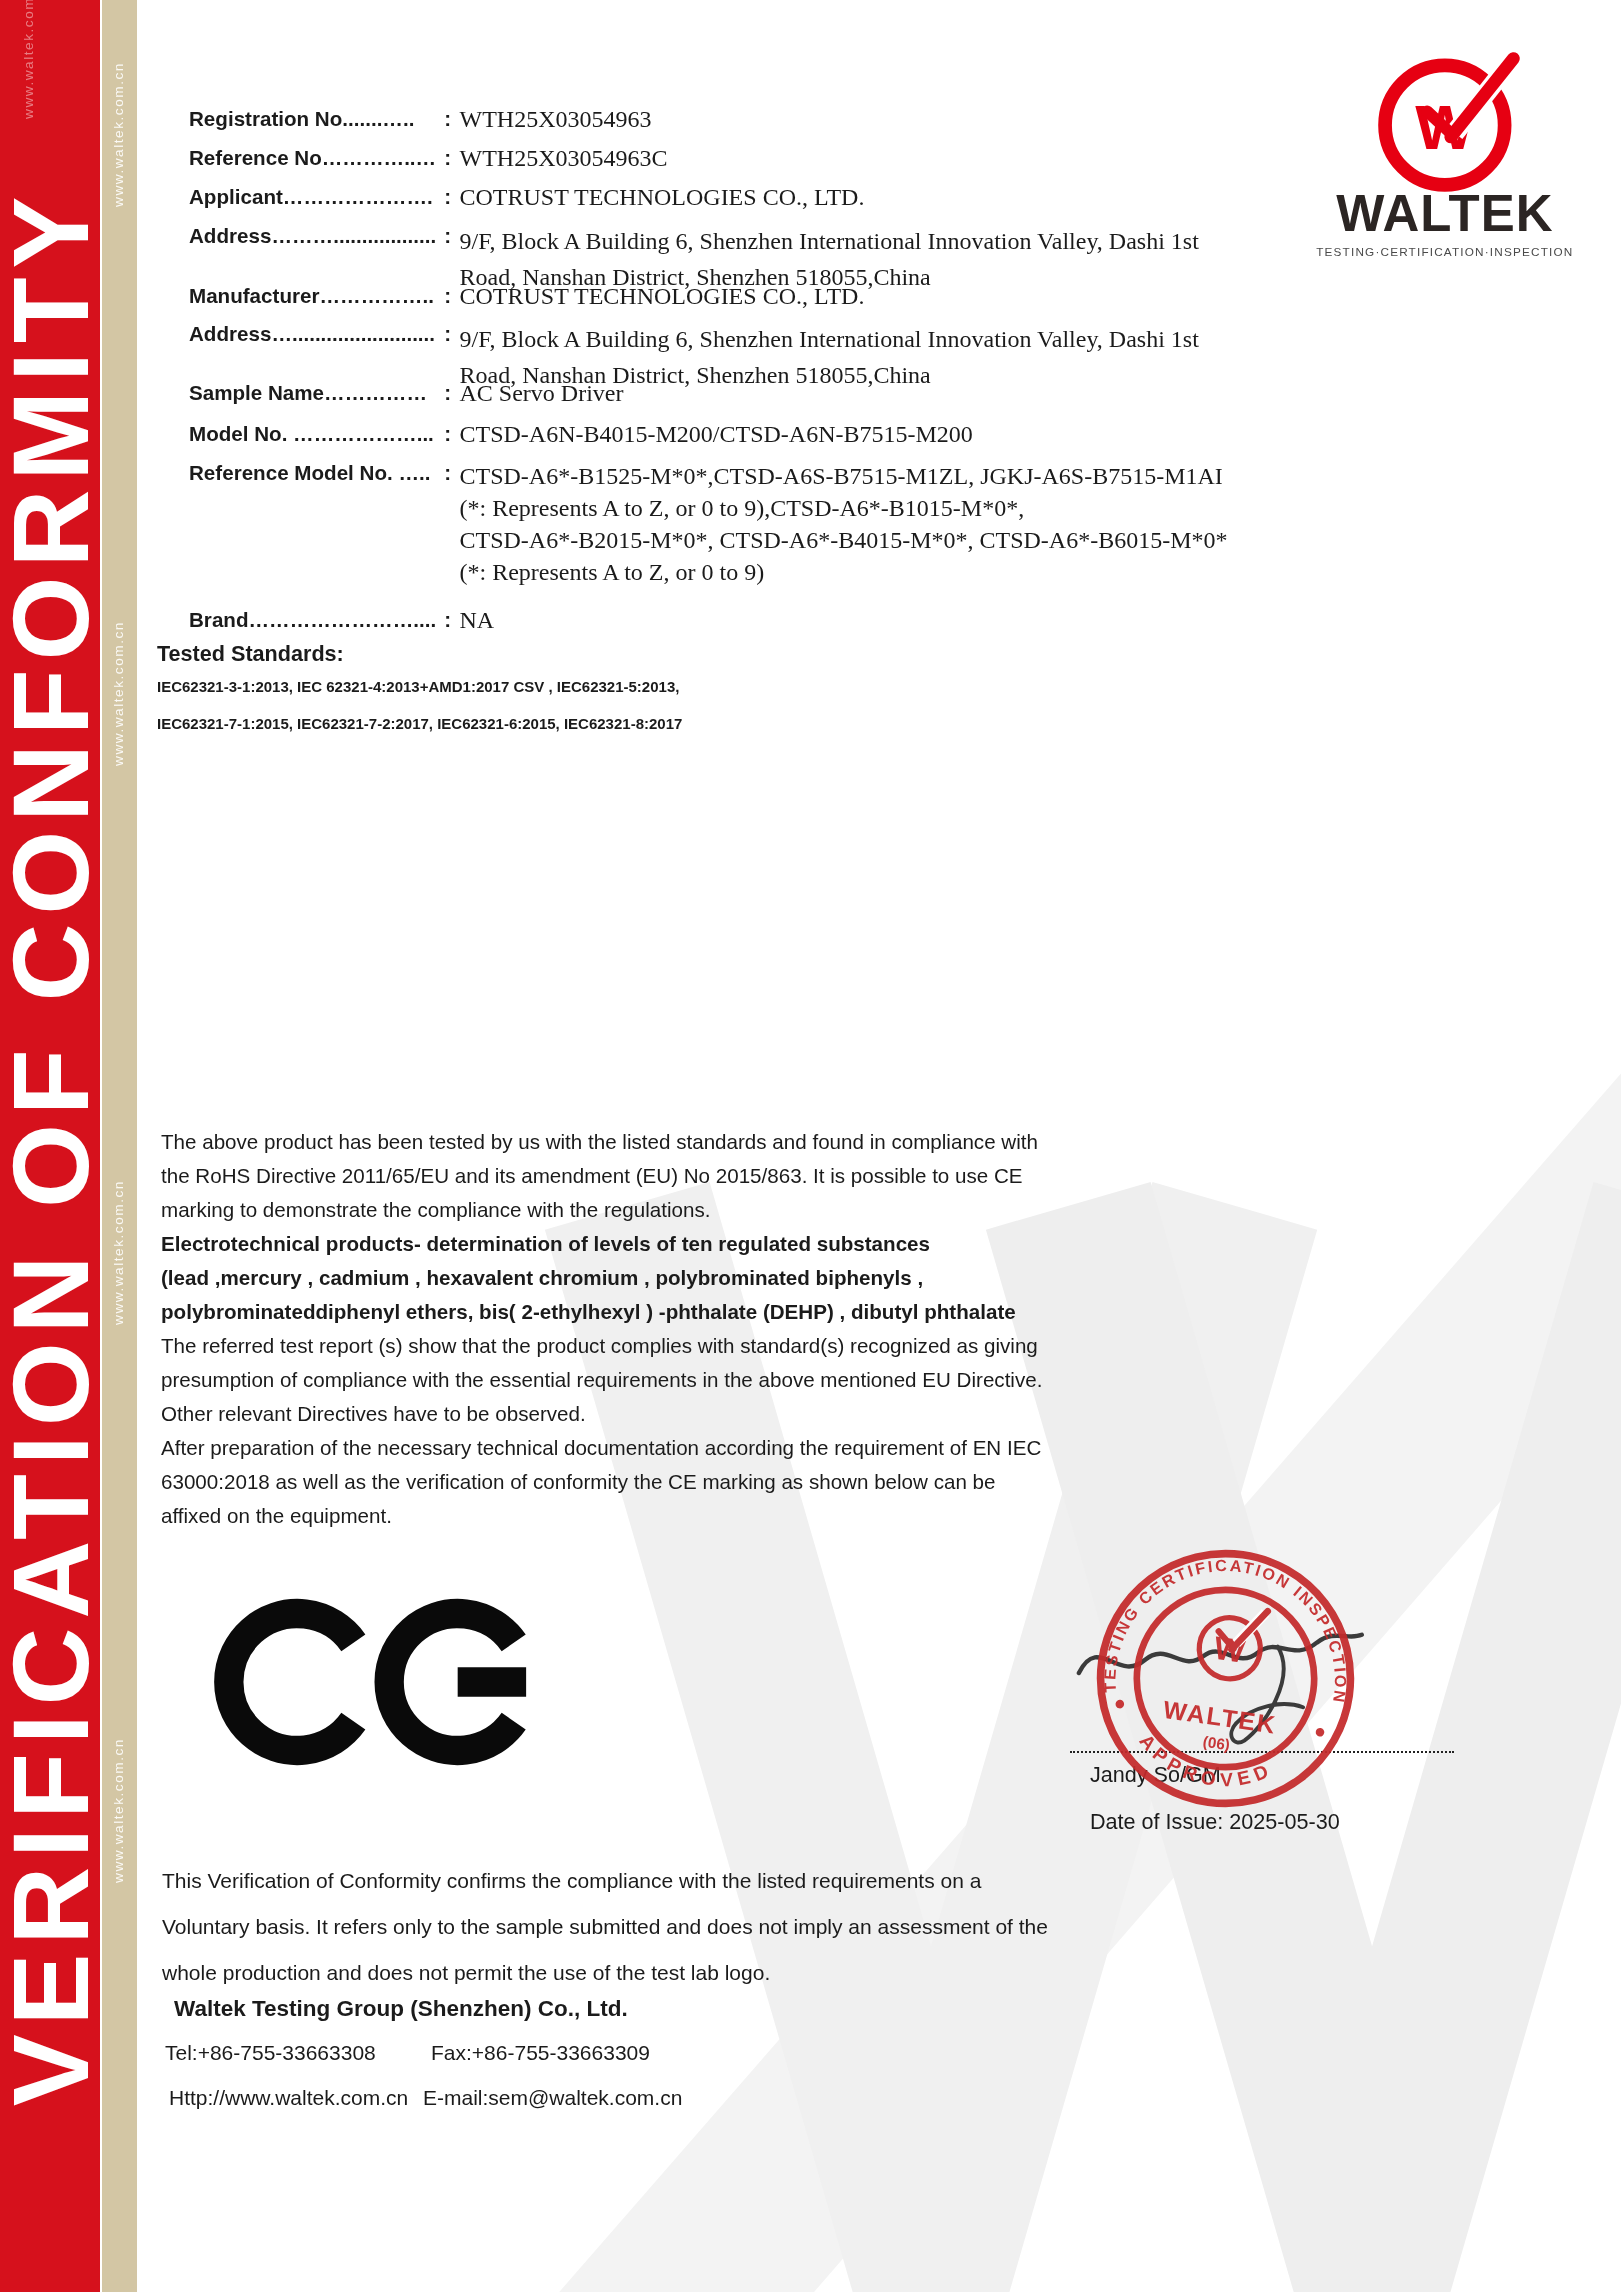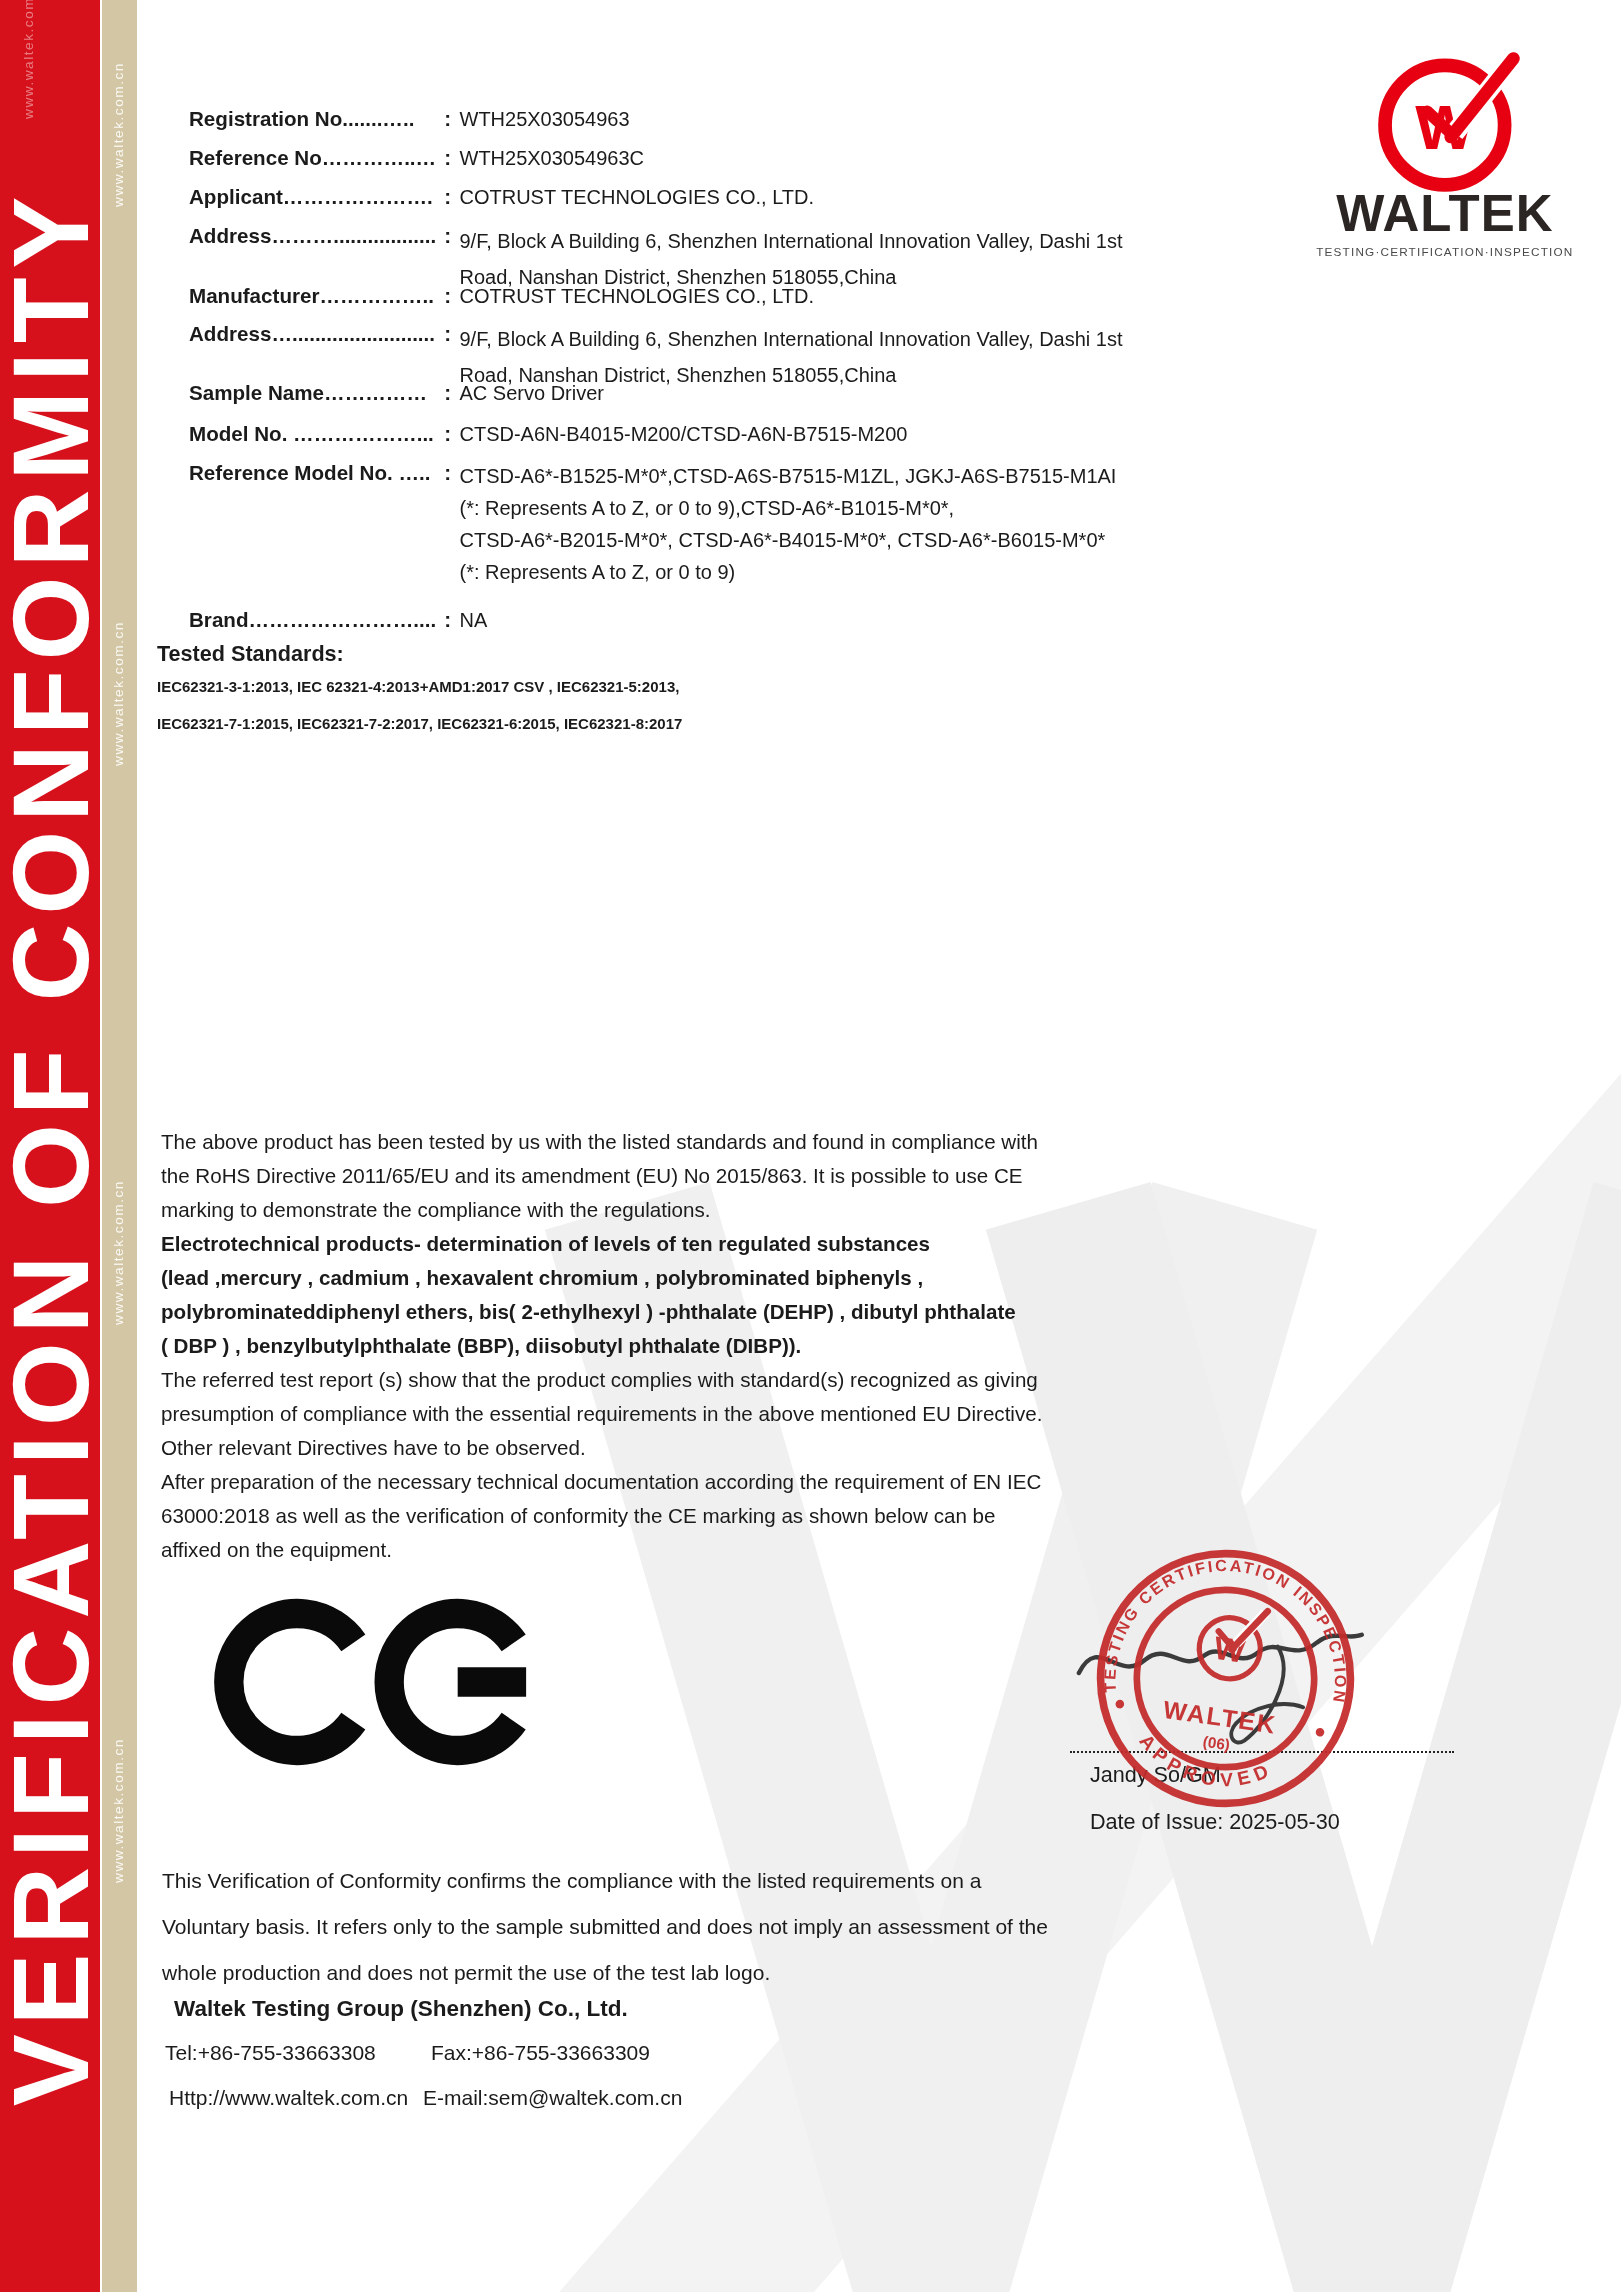--- a/index.html
+++ b/index.html
@@ -22,21 +22,21 @@
   .strip{position:absolute;left:100px;top:0;width:35px;height:2293px;background:#d3c6a4;
     border-left:2.9px solid #fff;z-index:2;}
   .strip .wm{position:absolute;left:-63px;width:159px;text-align:center;transform:rotate(-90deg);
     color:rgba(255,255,255,.9);font-size:13.7px;letter-spacing:1.5px;white-space:nowrap;}
   
   .logo{position:absolute;left:1290px;top:35px;z-index:3;}
   
   .row{position:absolute;left:157px;display:flex;align-items:flex-start;z-index:3;margin-left:32px;}
   .lbl{width:247px;font-weight:bold;font-size:20.6px;line-height:26.5px;white-space:pre;}
   .colon{width:23.5px;font-weight:bold;font-size:20.6px;line-height:26.5px;text-align:center;}
-  .val{font-size:20px;}
+  .val{font-size:24px;font-family:Liberation Serif, serif;}
   .val div{white-space:pre;}
   .lh37 div{line-height:36px;}
   .lh27 div{line-height:26.5px;}
   .lh33 div{line-height:32px;}
   .heading{position:absolute;left:157px;font-weight:bold;font-size:21.6px;z-index:3;}
   .stdline{position:absolute;left:157px;font-weight:bold;font-size:15px;white-space:pre;z-index:3;text-align:center;}
   .bodyblock{position:absolute;left:161px;top:1125px;width:1264px;font-size:20.6px;z-index:3;}
   .bodyblock div{line-height:34px;white-space:pre;}
   .bold{font-weight:bold;}
   
@@ -164,21 +164,20 @@
   <div class="stdline" style="top:678px">IEC62321-3-1:2013, IEC 62321-4:2013+AMD1:2017 CSV , IEC62321-5:2013,</div>
   <div class="stdline" style="top:715px">IEC62321-7-1:2015, IEC62321-7-2:2017, IEC62321-6:2015, IEC62321-8:2017</div>
 
   <div class="bodyblock">
     <div>The above product has been tested by us with the listed standards and found in compliance with</div>
     <div>the RoHS Directive 2011/65/EU and its amendment (EU) No 2015/863. It is possible to use CE</div>
     <div>marking to demonstrate the compliance with the regulations.</div>
     <div class="bold">Electrotechnical products- determination of levels of ten regulated substances</div>
     <div class="bold">(lead ,mercury , cadmium , hexavalent chromium , polybrominated biphenyls ,</div>
     <div class="bold">polybrominateddiphenyl ethers, bis( 2-ethylhexyl ) -phthalate (DEHP) , dibutyl phthalate</div>
-    <div class="bold">( DBP ) , benzylbutylphthalate (BBP), diisobutyl phthalate (DIBP)).</div>
     <div>The referred test report (s) show that the product complies with standard(s) recognized as giving</div>
     <div>presumption of compliance with the essential requirements in the above mentioned EU Directive.</div>
     <div>Other relevant Directives have to be observed.</div>
     <div>After preparation of the necessary technical documentation according the requirement of EN IEC</div>
     <div>63000:2018 as well as the verification of conformity the CE marking as shown below can be</div>
     <div>affixed on the equipment.</div>
   </div>
 
   <svg class="ce" width="343" height="176" viewBox="0 0 340 180">
     <path d="M 145.3 49.9 A 70 70 0 1 0 145.3 130.1" fill="none" stroke="#0a0a0a" stroke-width="30"></path>

